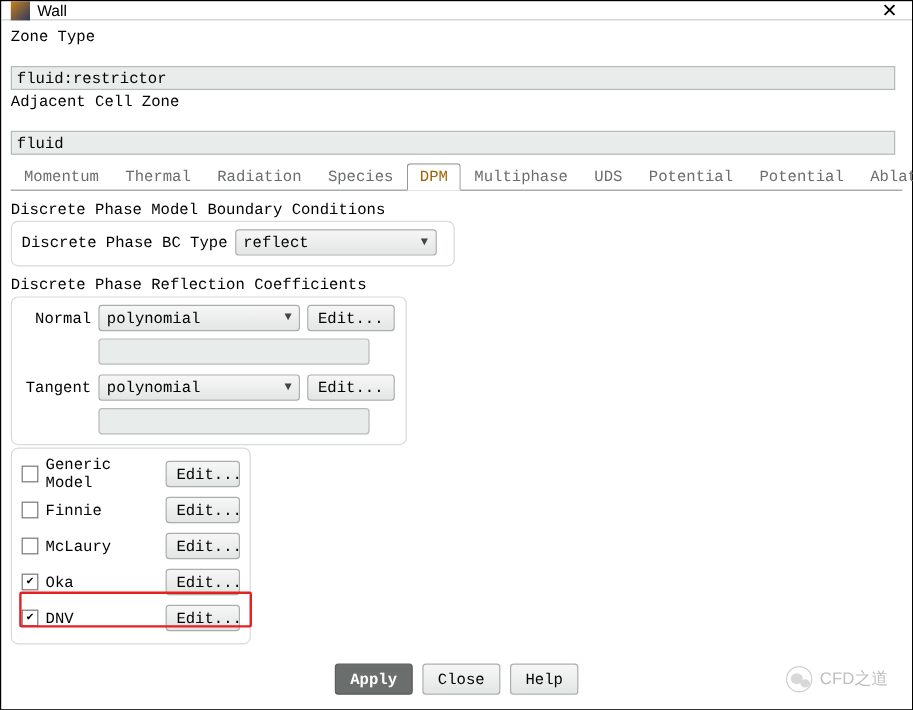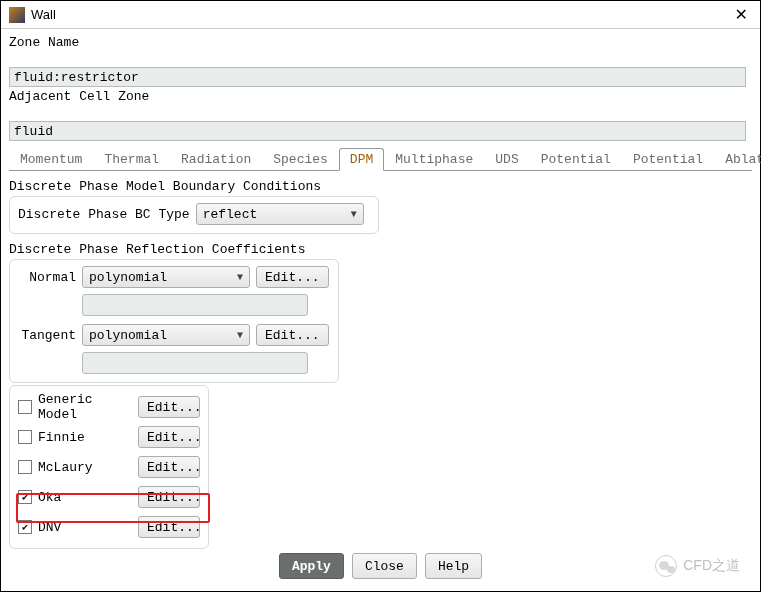--- a/index.html
+++ b/index.html
@@ -1,18 +1,18 @@
 <!DOCTYPE html>
 <html><head>
 <meta charset="utf-8">
 <style>
   * { box-sizing: border-box; margin: 0; padding: 0; }
   html, body { width: 761px; height: 592px; font-family: "Courier New", monospace; font-size: 13px; background: #fff; }
   .window { width: 761px; height: 592px; border: 1px solid #000; position: relative; }
-  .titlebar { height: 28px; display: flex; align-items: center; padding: 0 8px; border-bottom: 1px solid #ccc; }
+  .titlebar { height: 16px; display: flex; align-items: center; padding: 0 8px; border-bottom: 1px solid #ccc; }
   .titlebar .app-icon { width: 16px; height: 16px; background: linear-gradient(135deg,#c87f1a,#2b3a63); margin-right: 6px; }
   .titlebar .title { font-family: Arial, sans-serif; font-size: 13px; flex: 1; }
   .titlebar .close { font-family: Arial,sans-serif; font-size: 16px; padding: 0 4px; cursor: default; }
   .content { padding: 4px 8px 0 8px; }
   .field-label { font-size: 13px; margin-top: 2px; }
   .field-input {
     width: 737px; height: 20px; border: 1px solid #b6bab9; background: #e8ecea;
     padding: 0 4px; font-family: "Courier New", monospace; font-size: 13px;
     display: flex; align-items: center; margin-top: 17px;
   }
@@ -80,21 +80,21 @@
 <body>
 
 <div class="window">
   <div class="titlebar">
     <div class="app-icon"></div>
     <div class="title">Wall</div>
     <div class="close">✕</div>
   </div>
 
   <div class="content">
-    <div class="field-label">Zone Name</div>
+    <div class="field-label">Zone Type</div>
     <div class="field-input">
       <span>fluid:restrictor</span>
     </div>
 
     <div class="field-label">Adjacent Cell Zone</div>
     <div class="field-input">
       <span>fluid</span>
     </div>
 
     <div class="tabs" id="tabs">

